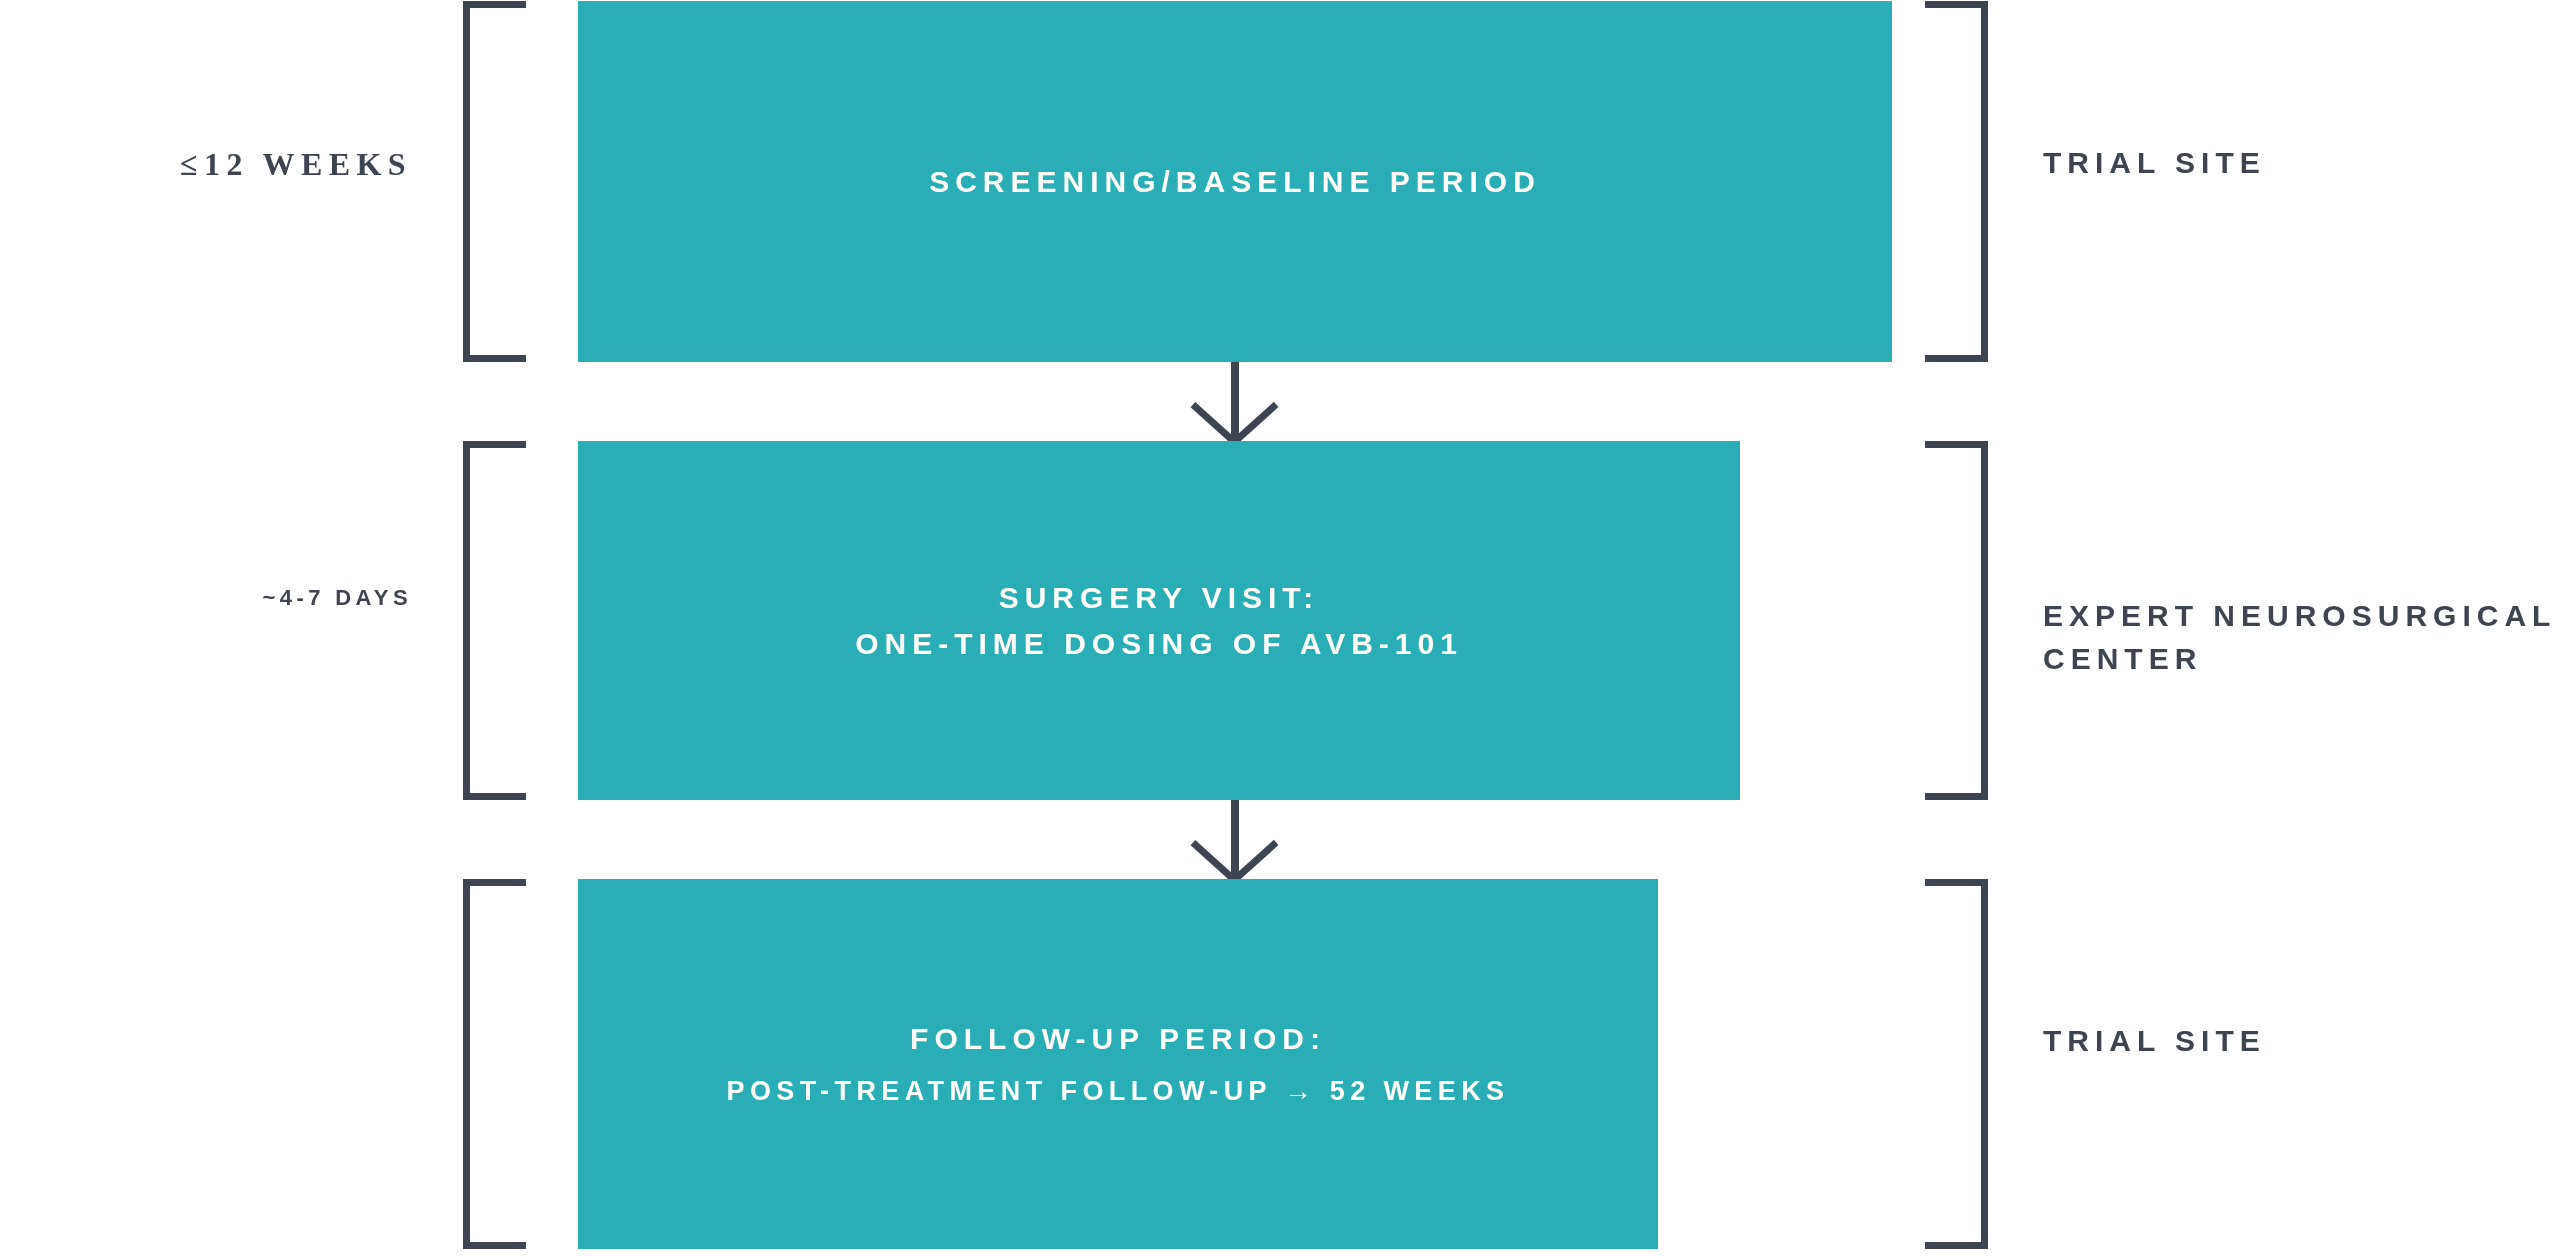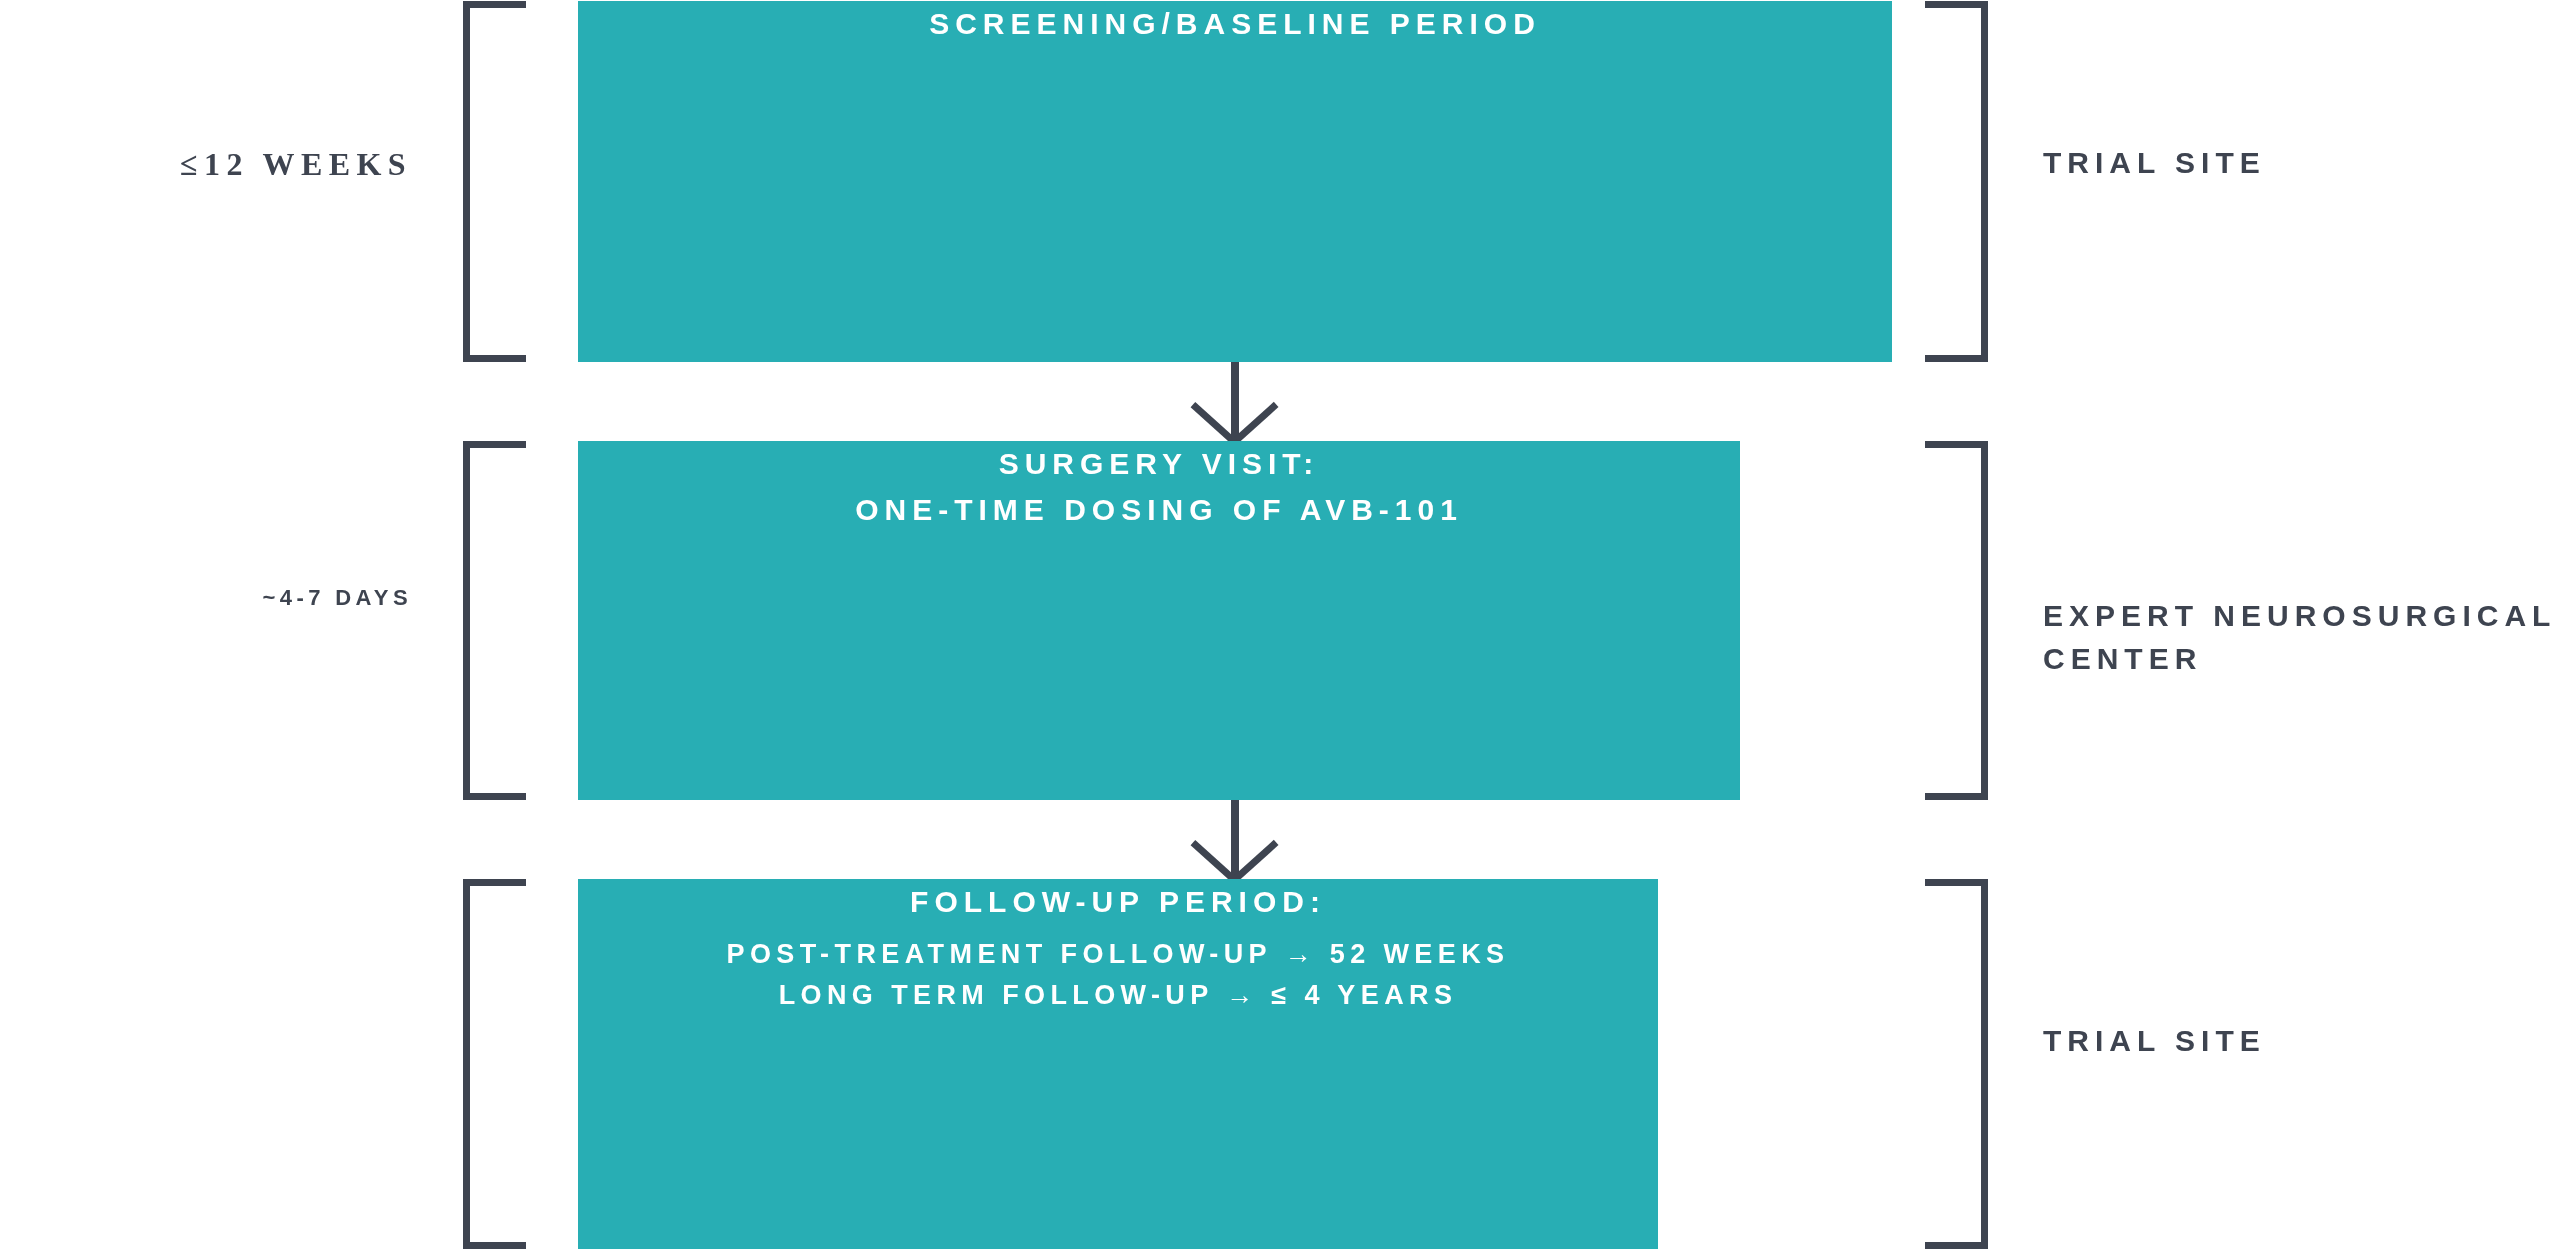--- a/index.html
+++ b/index.html
@@ -59,21 +59,21 @@
   .arm-bottom { bottom: 0; }
 
   
   .box {
     position: absolute;
     background: #28AEB4;
     color: #ffffff;
     display: flex;
     flex-direction: column;
     align-items: center;
-    justify-content: flex-start;
+    justify-content: center;
     text-align: center;
   }
   .box-line {
     font-weight: 600;
     letter-spacing: 0.20em;
     line-height: 1.52;
     white-space: nowrap;
   }
   .box .l-lg { font-size: 30px; }
   .box .l-md { font-size: 27px; }
@@ -198,21 +198,20 @@
 
   <div class="bracket bracket-left" style="left:463px; top:879px; width:70px; height:370px;">
     <div class="stem"></div>
     <div class="arm arm-top"></div>
     <div class="arm arm-bottom"></div>
   </div>
 
   <div class="box" id="box-3">
     <div class="box-line l-lg spaced-first">FOLLOW-UP PERIOD:</div>
     <div class="box-line l-md">POST-TREATMENT FOLLOW-UP → 52 WEEKS</div>
-    <div class="box-line l-md">LONG TERM FOLLOW-UP → ≤ 4 YEARS</div>
   </div>
 
   <div class="bracket bracket-right" style="left:1918px; top:879px; width:70px; height:370px;">
     <div class="stem"></div>
     <div class="arm arm-top"></div>
     <div class="arm arm-bottom"></div>
   </div>
 
   <div class="right-label" id="right-label-3">TRIAL SITE</div>
 

